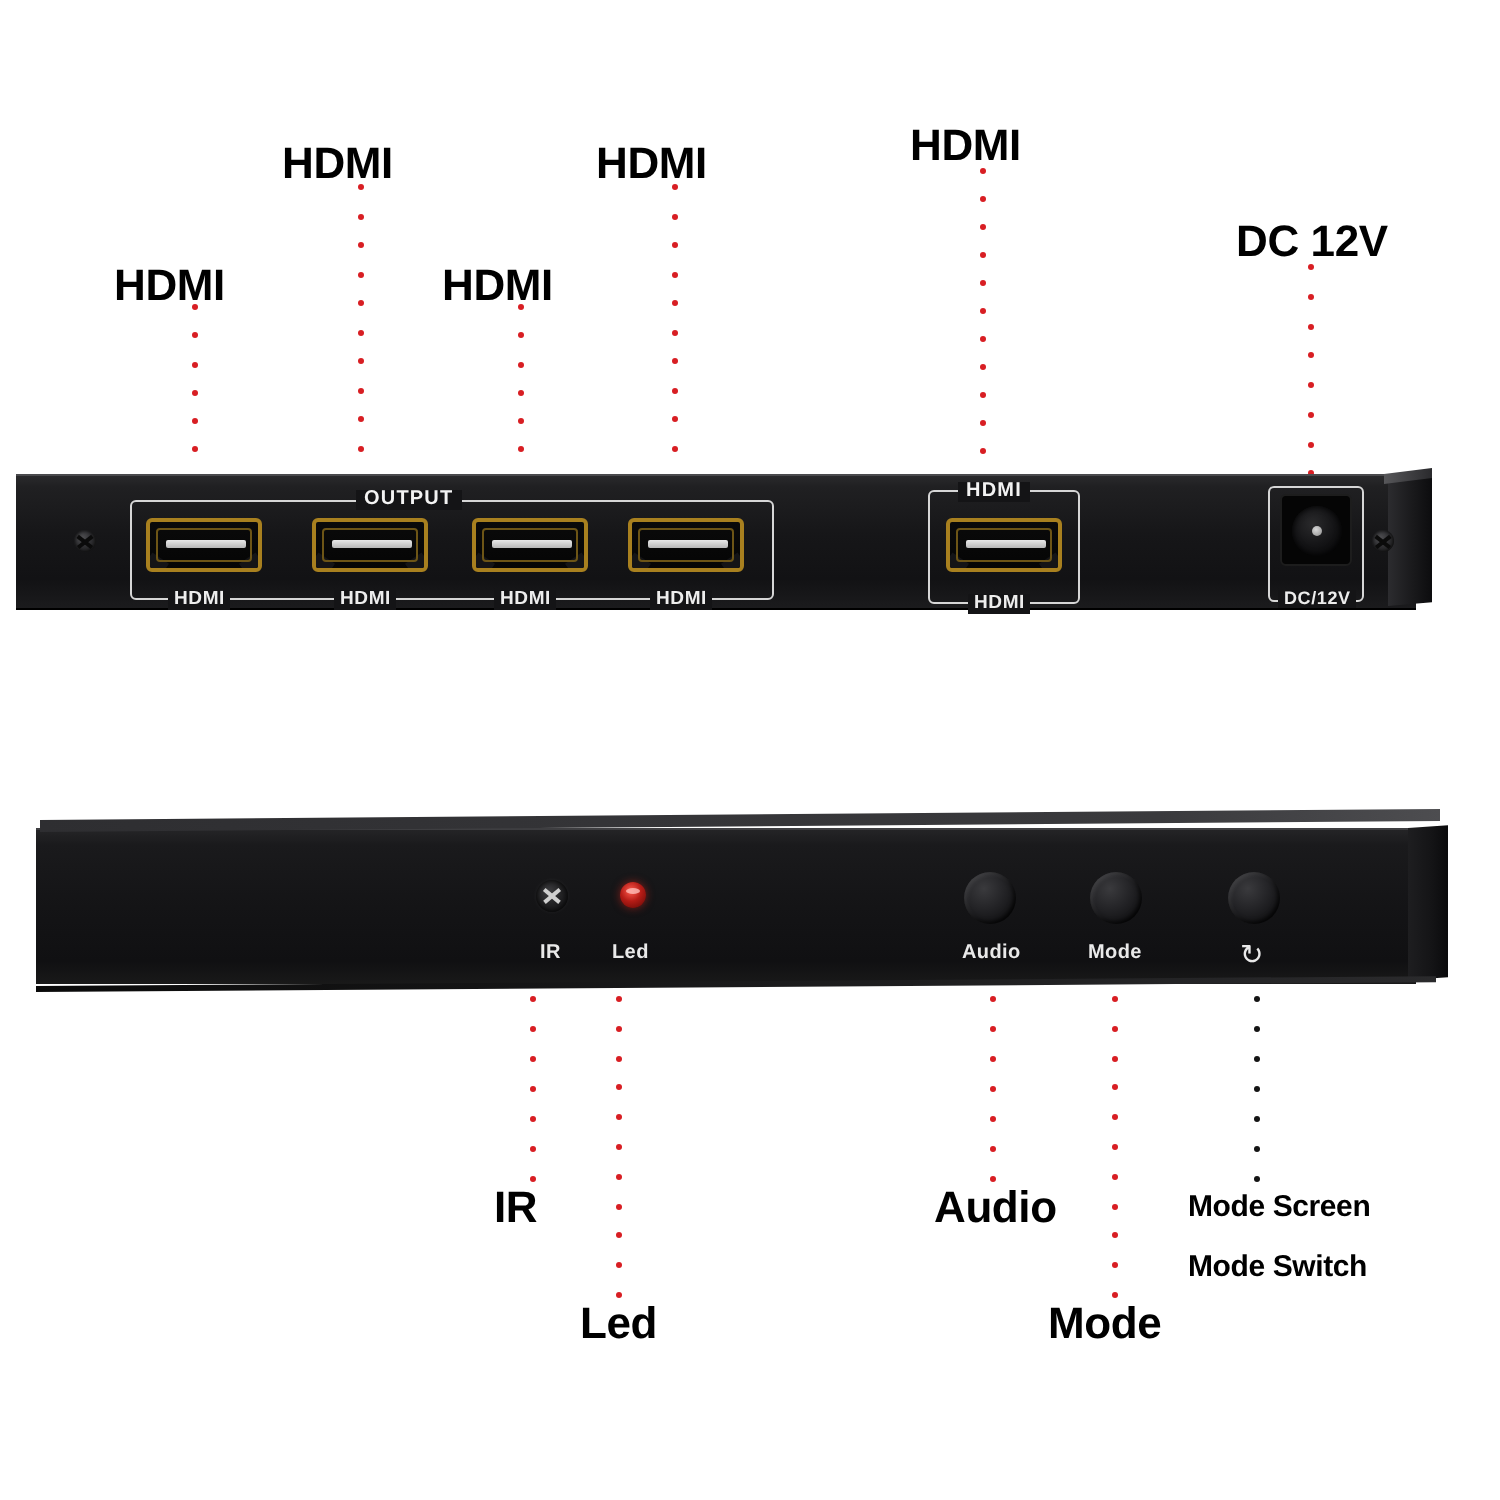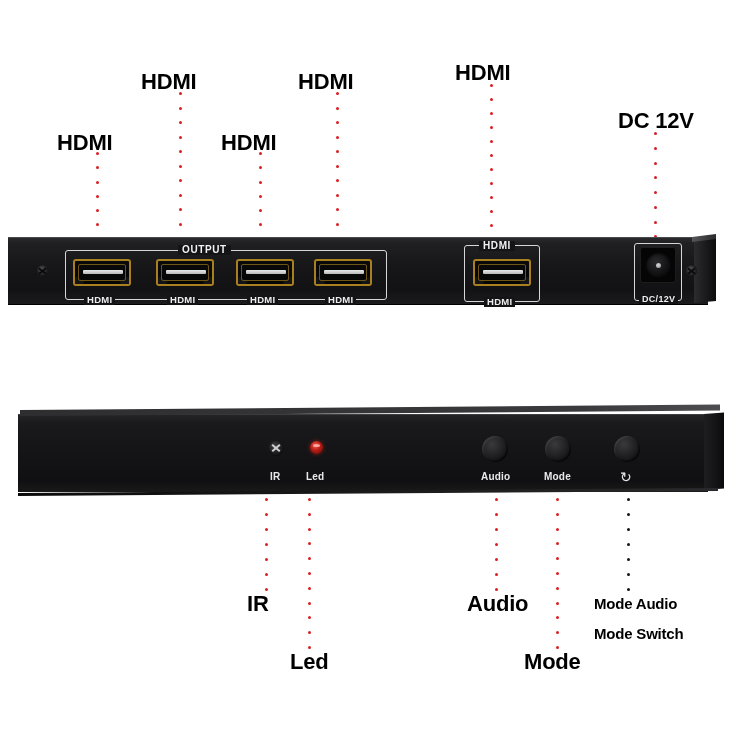--- a/index.html
+++ b/index.html
@@ -495,16 +495,16 @@
       <span class="dot" style="top: 45px;"></span>
       <span class="dot" style="top: 60px;"></span>
       <span class="dot" style="top: 75px;"></span>
       <span class="dot" style="top: 90px;"></span>
     </div>
 
   <div class="callout big" style="left:247px; top:593px;">IR</div>
   <div class="callout big" style="left:290px; top:651px;">Led</div>
   <div class="callout big" style="left:467px; top:593px;">Audio</div>
   <div class="callout big" style="left:524px; top:651px;">Mode</div>
-  <div class="callout small" style="left:594px; top:596px;">Mode Audio</div>
+  <div class="callout small" style="left:594px; top:596px;">Mode Screen</div>
   <div class="callout small" style="left:594px; top:626px;">Mode Switch</div>
 
 </div>
 
 </body></html>

